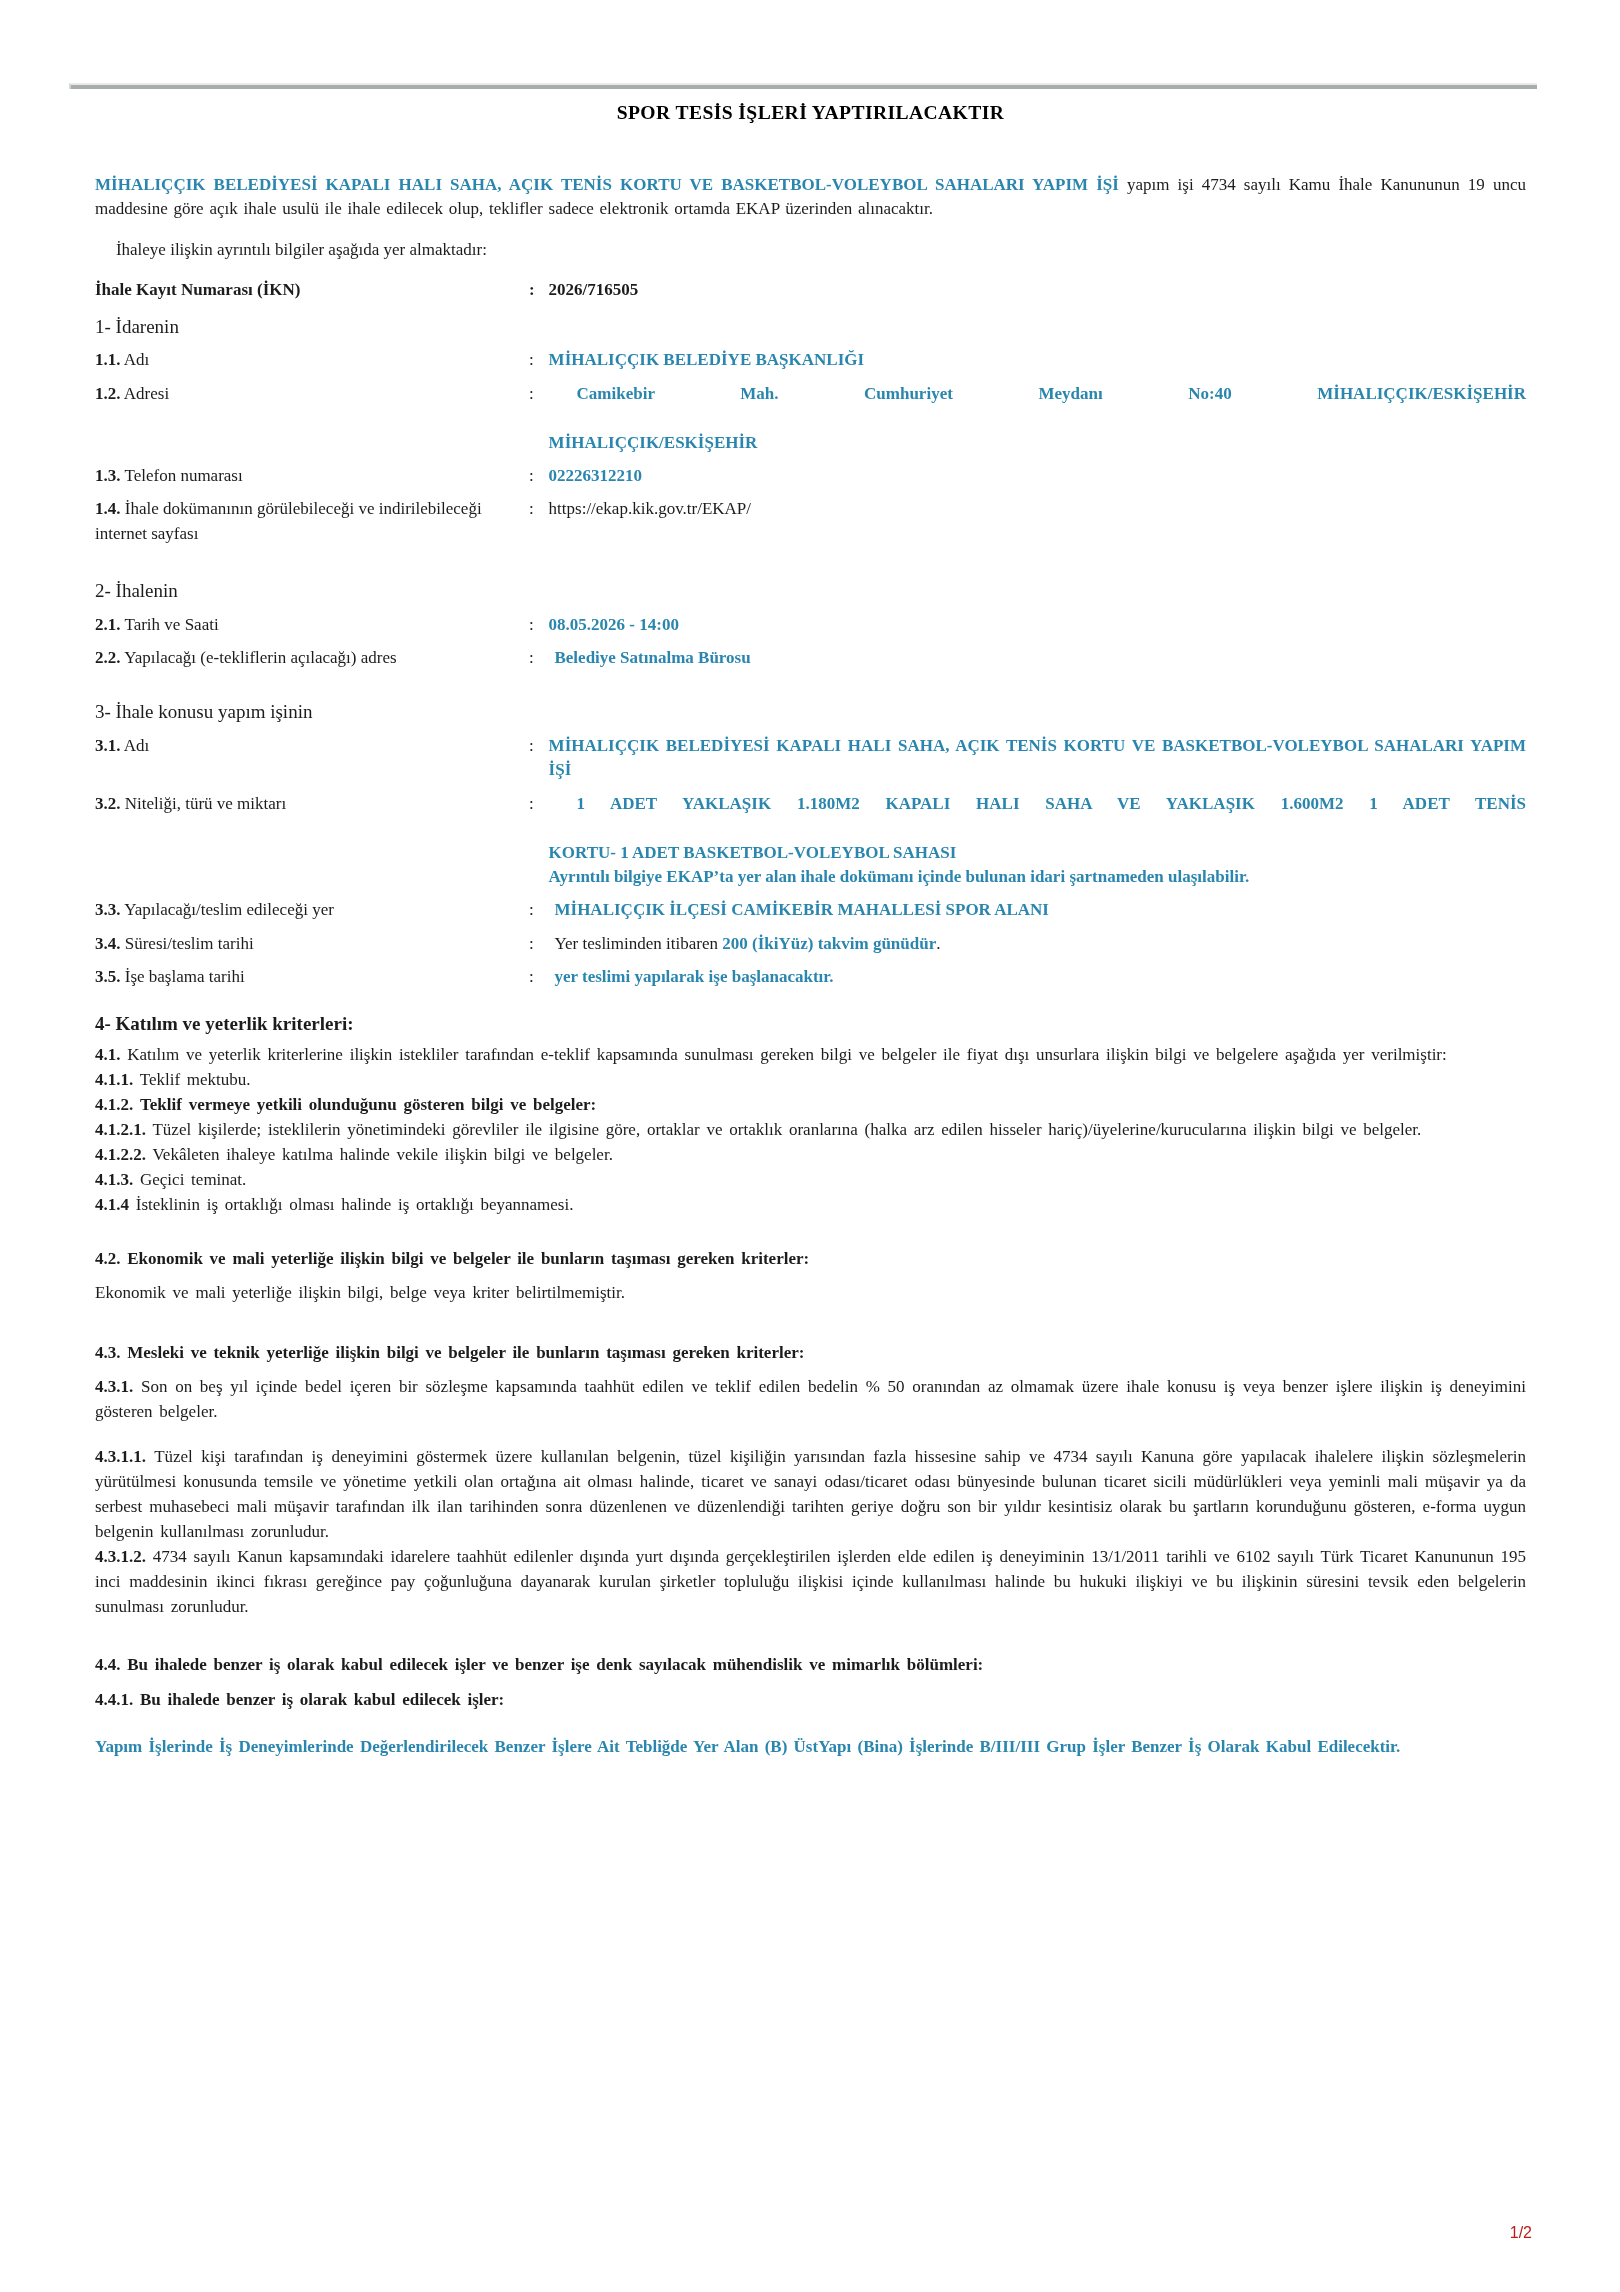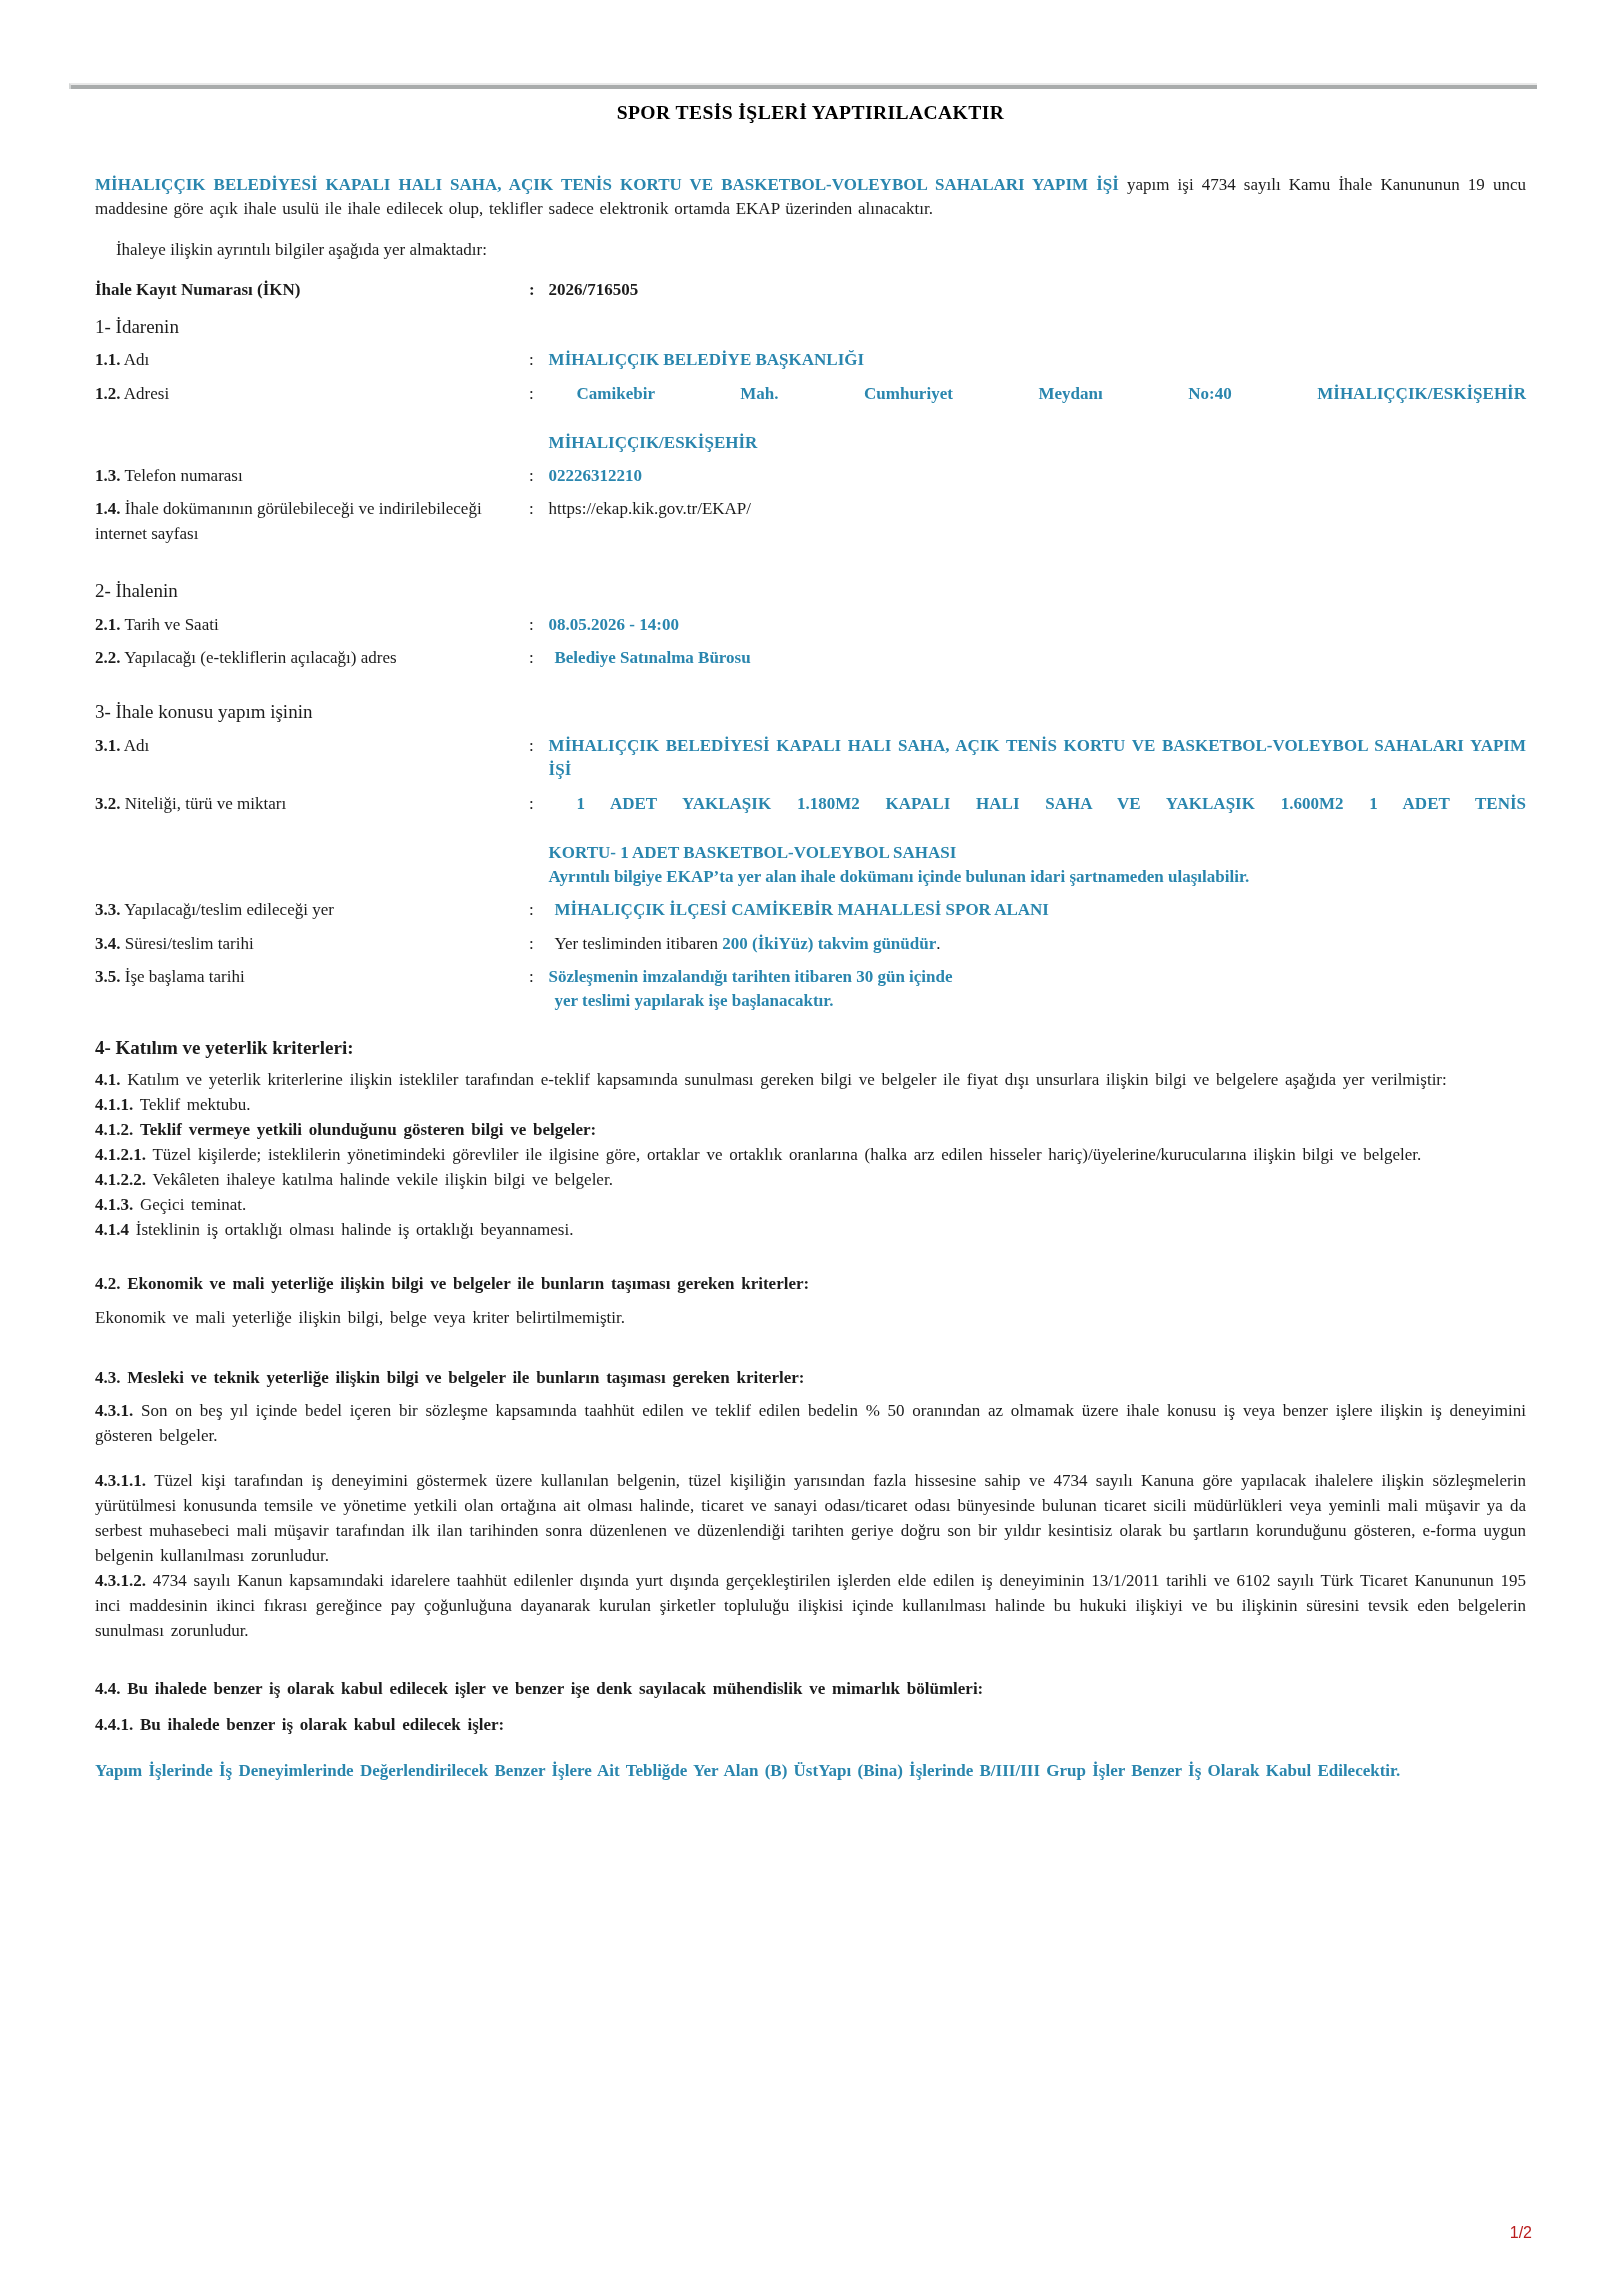--- a/index.html
+++ b/index.html
@@ -141,21 +141,20 @@
     <div class="kv">
       <div class="kv-label"><span class="num">3.4.</span> <span>Süresi/teslim tarihi</span></div>
       <div class="kv-colon">:</div>
       <div class="kv-value pad-left"><span>Yer tesliminden itibaren </span><span class="accent">200 (İkiYüz) takvim günüdür</span><span>.</span></div>
     </div>
 
     <div class="kv">
       <div class="kv-label"><span class="num">3.5.</span> <span>İşe başlama tarihi</span></div>
       <div class="kv-colon">:</div>
       <div class="kv-value accent">
-        <span class="block">Sözleşmenin imzalandığı tarihten itibaren 30 gün içinde</span>
         <span class="block pad-left">yer teslimi yapılarak işe başlanacaktır.</span>
       </div>
     </div>
 
     <h2 class="sec" id="sec4">4- Katılım ve yeterlik kriterleri:</h2>
 
     <p class="clause mt6"><span class="num">4.1.</span> <span class="plain">Katılım ve yeterlik kriterlerine ilişkin istekliler tarafından e-teklif kapsamında sunulması gereken bilgi ve belgeler ile fiyat dışı unsurlara ilişkin bilgi ve belgelere aşağıda yer verilmiştir:</span></p>
     <p class="clause"><span class="num">4.1.1.</span> <span class="plain">Teklif mektubu.</span></p>
     <p class="clause"><span class="num">4.1.2.</span> <span class="allbold">Teklif vermeye yetkili olunduğunu gösteren bilgi ve belgeler:</span></p>
     <p class="clause"><span class="num">4.1.2.1.</span> <span class="plain">Tüzel kişilerde; isteklilerin yönetimindeki görevliler ile ilgisine göre, ortaklar ve ortaklık oranlarına (halka arz edilen hisseler hariç)/üyelerine/kurucularına ilişkin bilgi ve belgeler.</span></p>

